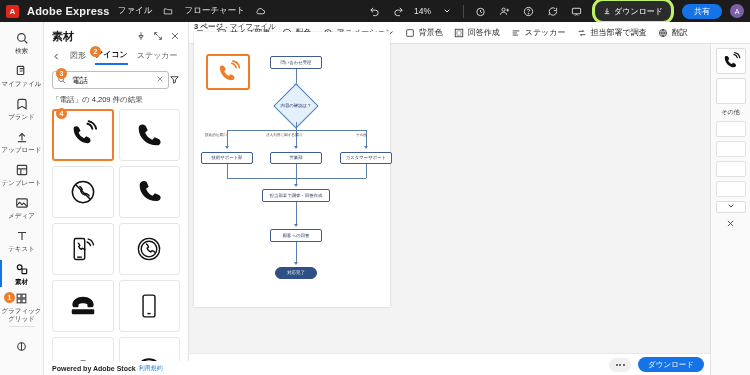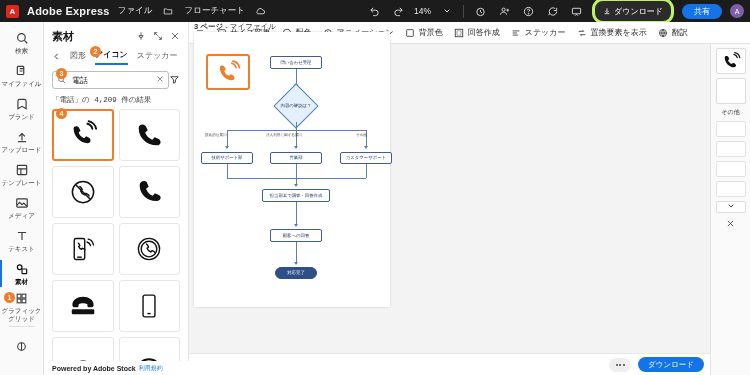--- a/index.html
+++ b/index.html
@@ -87,21 +87,21 @@
   .tab.active { color:#111; font-weight:bold; border-bottom:2px solid #1473e6; }
   .search-row { display:flex; align-items:center; padding:6px 8px 4px 8px; }
   .search-box {
     flex:1; height:18px; border:1px solid #bdbdbd; border-radius:3px;
     display:flex; align-items:center; gap:4px; padding:0 4px; background:#fff;
   }
   .search-box input {
     border:none; outline:none; font-size:8px; width:100%; background:transparent;
     font-family:"Liberation Sans", sans-serif; color:#1a1a1a;
   }
-  .result-count { padding:2px 8px 4px 8px; font-size:7.5px; color:#333;font-family:Liberation Mono, monospace; }
+  .result-count { padding:2px 8px 4px 8px; font-size:7.5px; color:#333; }
   .grid {
     display:grid; grid-template-columns:1fr 1fr; gap:5px;
     padding:0 8px; height:258px; overflow:hidden;
   }
   .cell {
     height:52px; border:1px solid #e6e6e6; border-radius:3px; background:#fff;
     display:flex; align-items:center; justify-content:center; color:#111;
   }
   .cell.sel { border:2px solid #f07d28; }
   .panel-foot {
@@ -609,21 +609,21 @@
       <span>ステッカー</span>
     </div>
 
     <div class="tool">
       <span class="t-ico">
         <svg width="10" height="10" viewBox="0 0 24 24" fill="none" stroke="#333" stroke-width="2">
             <path d="M4 8h12l-3-3"></path>
             <path d="M20 16H8l3 3"></path>
           </svg>
       </span>
-      <span>置換要素を表示</span>
+      <span>担当部署で調査</span>
     </div>
 
     <div class="tool">
       <span class="t-ico">
         <svg width="10" height="10" viewBox="0 0 24 24" fill="none" stroke="#333" stroke-width="2">
             <circle cx="12" cy="12" r="8.5"></circle>
             <path d="M3.5 12h17M12 3.5c4 4.5 4 12.5 0 17M12 3.5c-4 4.5-4 12.5 0 17"></path>
           </svg>
       </span>
       <span>翻訳</span>

